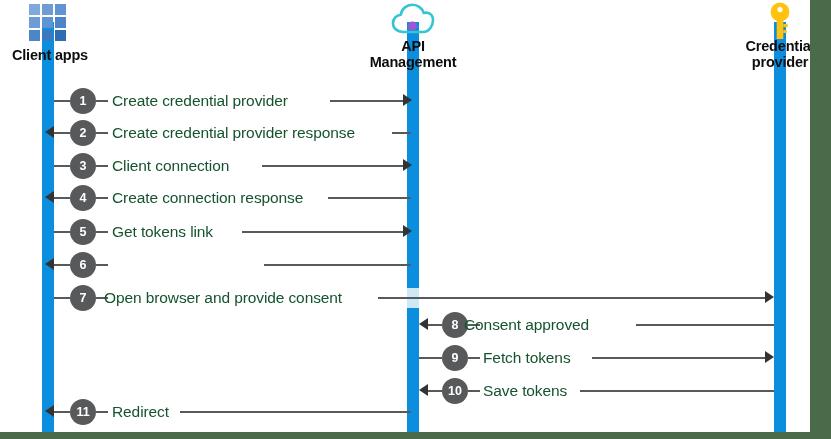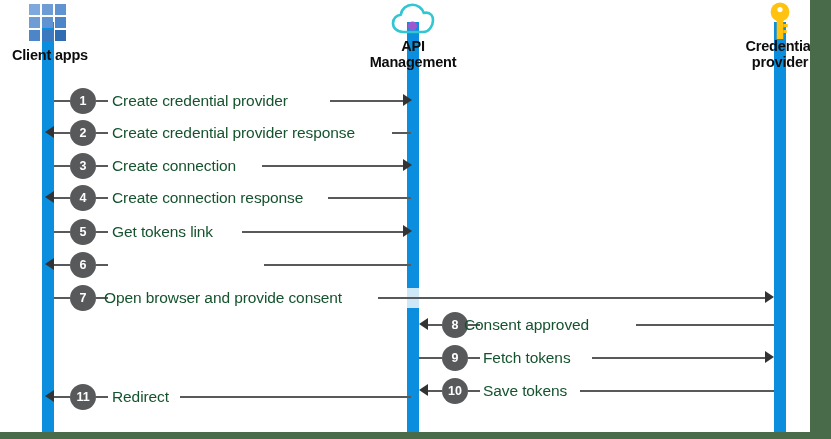--- a/index.html
+++ b/index.html
@@ -133,21 +133,21 @@
     <div class="badge" style="left:70px;">2</div>
     <div class="line" style="left:96px;width:12px;"></div>
     <div class="label" style="left:112px;">Create credential provider response</div>
     <div class="line" style="left:392px;width:19px;"></div>
   </div>
 
   <div class="msg" style="left:0;top:153px;width:810px;">
     <div class="line" style="left:54px;width:16px;"></div>
     <div class="badge" style="left:70px;">3</div>
     <div class="line" style="left:96px;width:12px;"></div>
-    <div class="label" style="left:112px;">Create connection</div>
+    <div class="label" style="left:112px;">Client connection</div>
     <div class="line" style="left:262px;width:141px;"></div>
     <div class="arrow right" style="left:403px;"></div>
   </div>
 
   <div class="msg" style="left:0;top:185px;width:810px;">
     <div class="arrow left" style="left:45px;"></div>
     <div class="line" style="left:54px;width:16px;"></div>
     <div class="badge" style="left:70px;">4</div>
     <div class="line" style="left:96px;width:12px;"></div>
     <div class="label" style="left:112px;">Create connection response</div>
@@ -200,21 +200,21 @@
 
   <div class="msg" style="left:0;top:378px;width:810px;">
     <div class="arrow left" style="left:419px;"></div>
     <div class="line" style="left:428px;width:14px;"></div>
     <div class="badge" style="left:442px;">10</div>
     <div class="line" style="left:468px;width:12px;"></div>
     <div class="label" style="left:483px;">Save tokens</div>
     <div class="line" style="left:580px;width:194px;"></div>
   </div>
 
-  <div class="msg" style="left:0;top:384px;width:810px;">
+  <div class="msg" style="left:0;top:399px;width:810px;">
     <div class="arrow left" style="left:45px;"></div>
     <div class="line" style="left:54px;width:16px;"></div>
     <div class="badge" style="left:70px;">11</div>
     <div class="line" style="left:96px;width:12px;"></div>
     <div class="label" style="left:112px;">Redirect</div>
     <div class="line" style="left:180px;width:231px;"></div>
   </div>
 
 </div>
 

